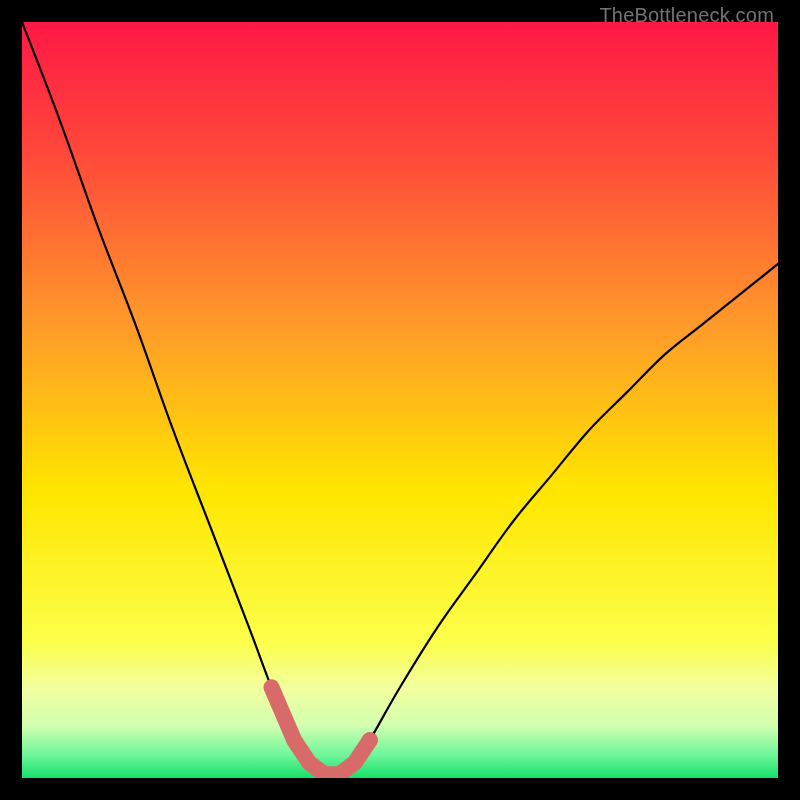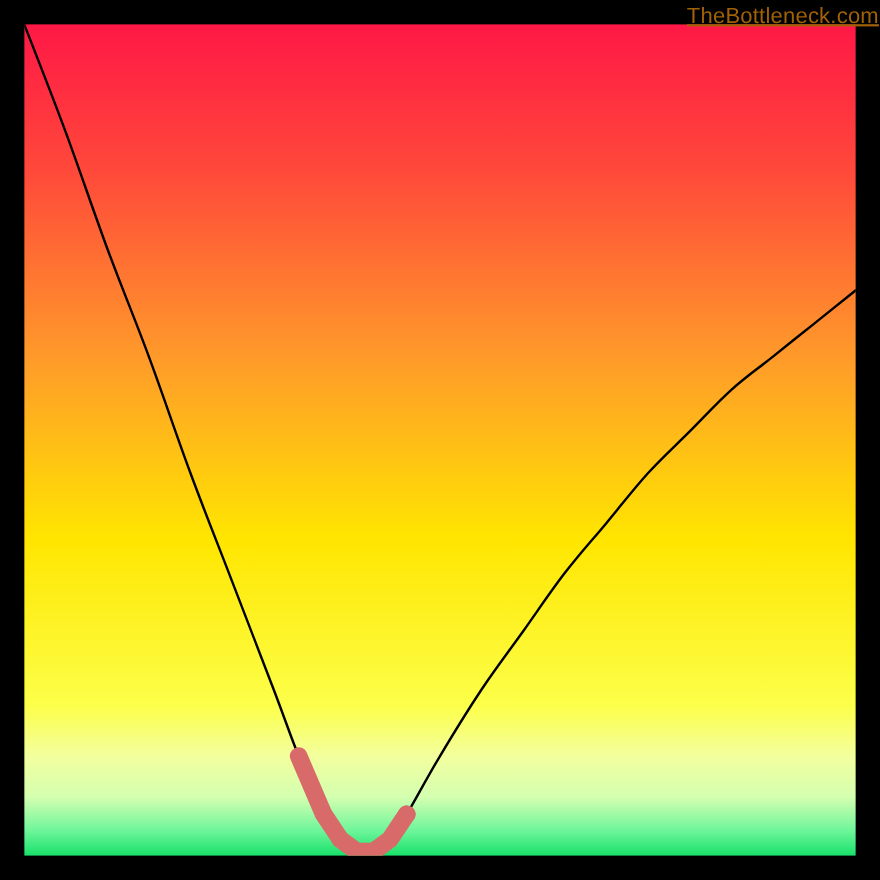--- a/index.html
+++ b/index.html
@@ -22,26 +22,25 @@
   .plot {
     position: absolute;
     left: 0;
     top: 0;
     width: 756px;
     height: 756px;
   }
   .watermark {
     position: absolute;
     top: 4px;
-    right: 1px;
-    color: #a16207;
+    right: 26px;
+    color: #737373;
     font-size: 20px;
     letter-spacing: 0.2px;
     font-weight: 400;
-    text-decoration: underline;
   }
 </style>
 </head>
 <body>
 
 <div class="frame">
   <svg class="plot" viewBox="0 0 756 756" preserveAspectRatio="none">
     <defs>
       <linearGradient id="bg-grad" x1="0" y1="0" x2="0" y2="1">
         <stop offset="0%" stop-color="#ff1846"></stop>

